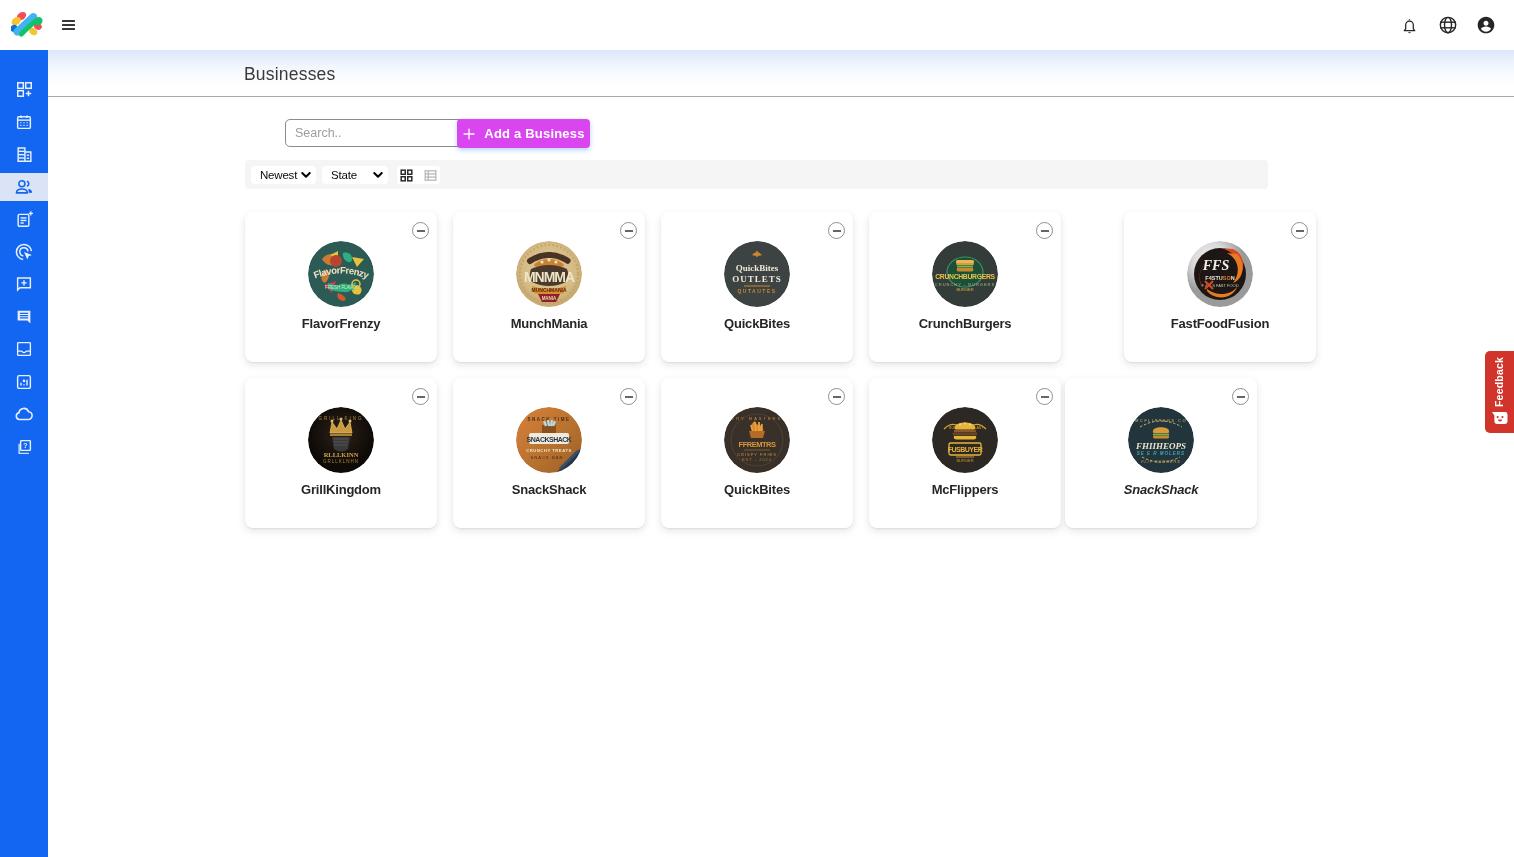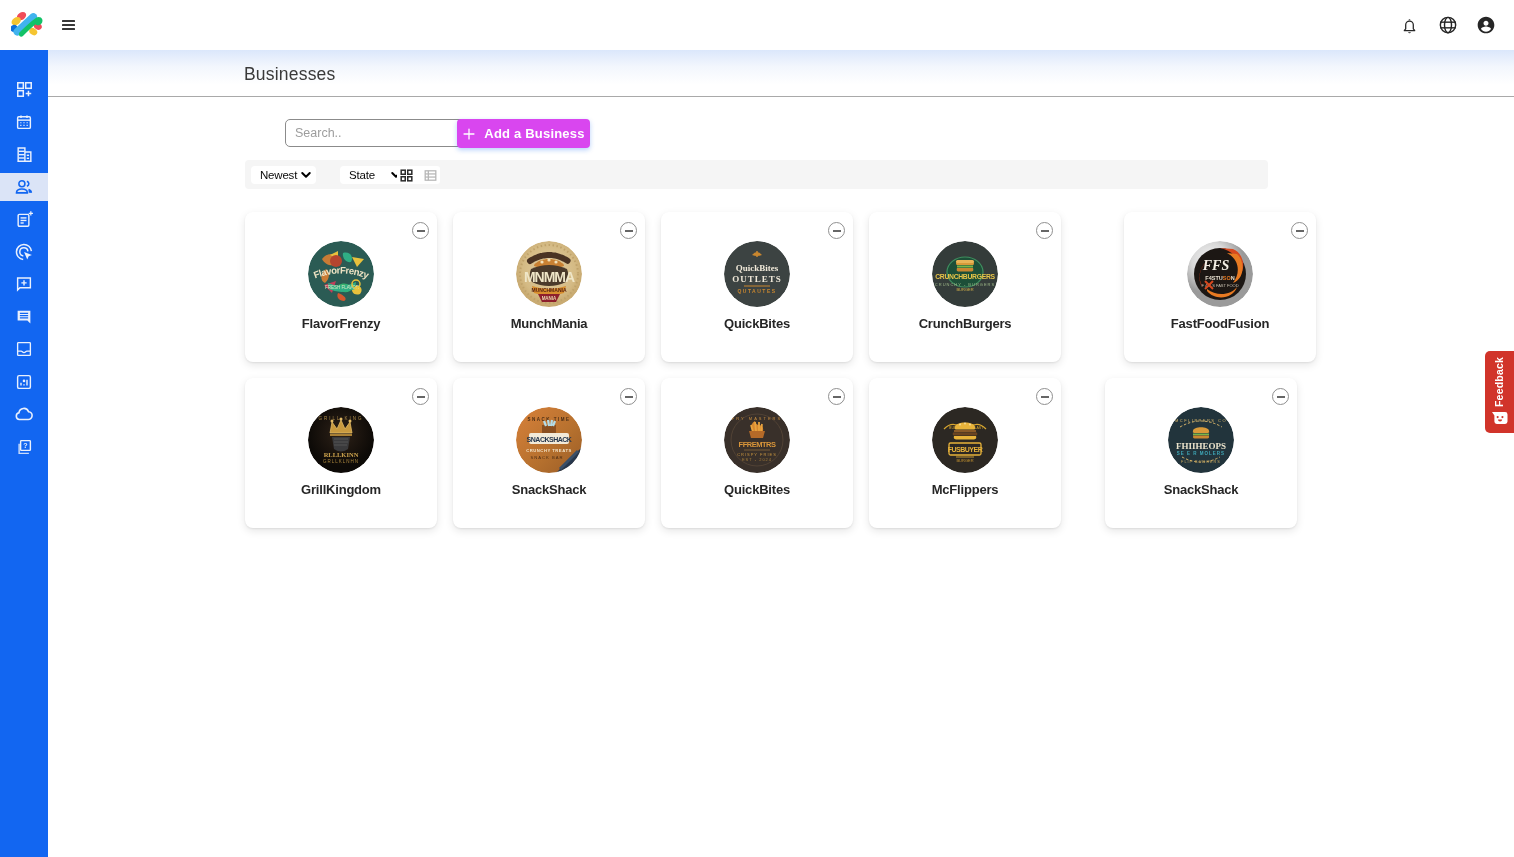--- a/index.html
+++ b/index.html
@@ -196,21 +196,21 @@
       </svg>
     <span>Add a Business</span>
   </div>
   <div class="filterbar">
     <div class="fsel" style="left:6px; width:65px;">
         <span>Newest</span>
         <svg width="12" height="12" viewBox="0 0 24 24">
           <path d="M4.5 8l7.5 7.5L19.5 8" stroke="#000" stroke-width="4" fill="none" stroke-linecap="round" stroke-linejoin="round"></path>
         </svg>
       </div>
-    <div class="fsel" style="left:95px; width:66px;">
+    <div class="fsel" style="left:77px; width:66px;">
         <span>State</span>
         <svg width="12" height="12" viewBox="0 0 24 24">
           <path d="M4.5 8l7.5 7.5L19.5 8" stroke="#000" stroke-width="4" fill="none" stroke-linecap="round" stroke-linejoin="round"></path>
         </svg>
       </div>
     <div class="viewbox">
       <svg width="15" height="15" viewBox="0 0 24 24" fill="none" stroke="#2a2a2a" stroke-width="2.4">
           <rect x="3.5" y="3.5" width="6.5" height="6.5"></rect>
           <rect x="14" y="3.5" width="6.5" height="6.5"></rect>
           <rect x="3.5" y="14" width="6.5" height="6.5"></rect>
@@ -404,21 +404,21 @@
 <path d="M22 23 h22 v2.2 h-22z" fill="#8a5a28"></path>
 <path d="M21 25.5 h24 q1 2.5 -1 3 h-22 q-2 -0.5 -1 -3z" fill="#6b4420"></path>
 <path d="M22 29 h22 q1 3 -2 3.5 h-18 q-3 -0.5 -2 -3.5z" fill="#e8b33a"></path>
 <rect x="17" y="36" width="32" height="12" rx="1.5" fill="none" stroke="#e8b33a" stroke-width="1.3"></rect>
 <text x="33" y="44.5" font-size="7" font-weight="bold" fill="#e8b33a" text-anchor="middle" font-family="Liberation Sans" letter-spacing="-0.5">FUSBUYER</text>
 <path d="M24 50 h18" stroke="#e8b33a" stroke-width="0.8"></path>
 <text x="33" y="54.5" font-size="4" fill="#c9952f" text-anchor="middle" font-family="Liberation Sans">BURGER</text>
 </svg></div>
         <div class="cname">McFlippers</div>
       </div>
-      <div class="card" style="left: 860px; top: 166px;">
+      <div class="card" style="left: 820px; top: 166px; font-style: italic;">
         <div class="minus"></div>
         <div class="clogo"><svg width="66" height="66" viewBox="0 0 66 66">
             <circle cx="33" cy="33" r="33" fill="#22343c"></circle>
 <path d="M12 20 Q33 8 54 20" stroke="#d8b56a" stroke-width="1" fill="none" stroke-dasharray="2.5 1.8"></path>
 <text x="33" y="15" font-size="4" fill="#d8b56a" text-anchor="middle" font-family="Liberation Sans" letter-spacing="1.5">MCFLIPPERS CO</text>
 <path d="M25 24 C25 19 41 19 41 24 q1 1.5 -1 2 h-14 q-2 -0.5 -1 -2z" fill="#d89a3a"></path>
 <path d="M25 26.5 h16 v1.8 h-16z" fill="#7ab648"></path>
 <path d="M25 28.5 h16 q0.5 2.5 -1.5 3 h-13 q-2 -0.5 -1.5 -3z" fill="#c9872f"></path>
 <text x="33" y="42" font-size="9" font-weight="bold" fill="#ece4cc" text-anchor="middle" font-family="Liberation Serif">FHIIHEOPS</text>
 <text x="33" y="48" font-size="4.5" font-weight="bold" fill="#3fa8b8" text-anchor="middle" font-family="Liberation Sans" letter-spacing="1">SE E R MOLERS</text>

